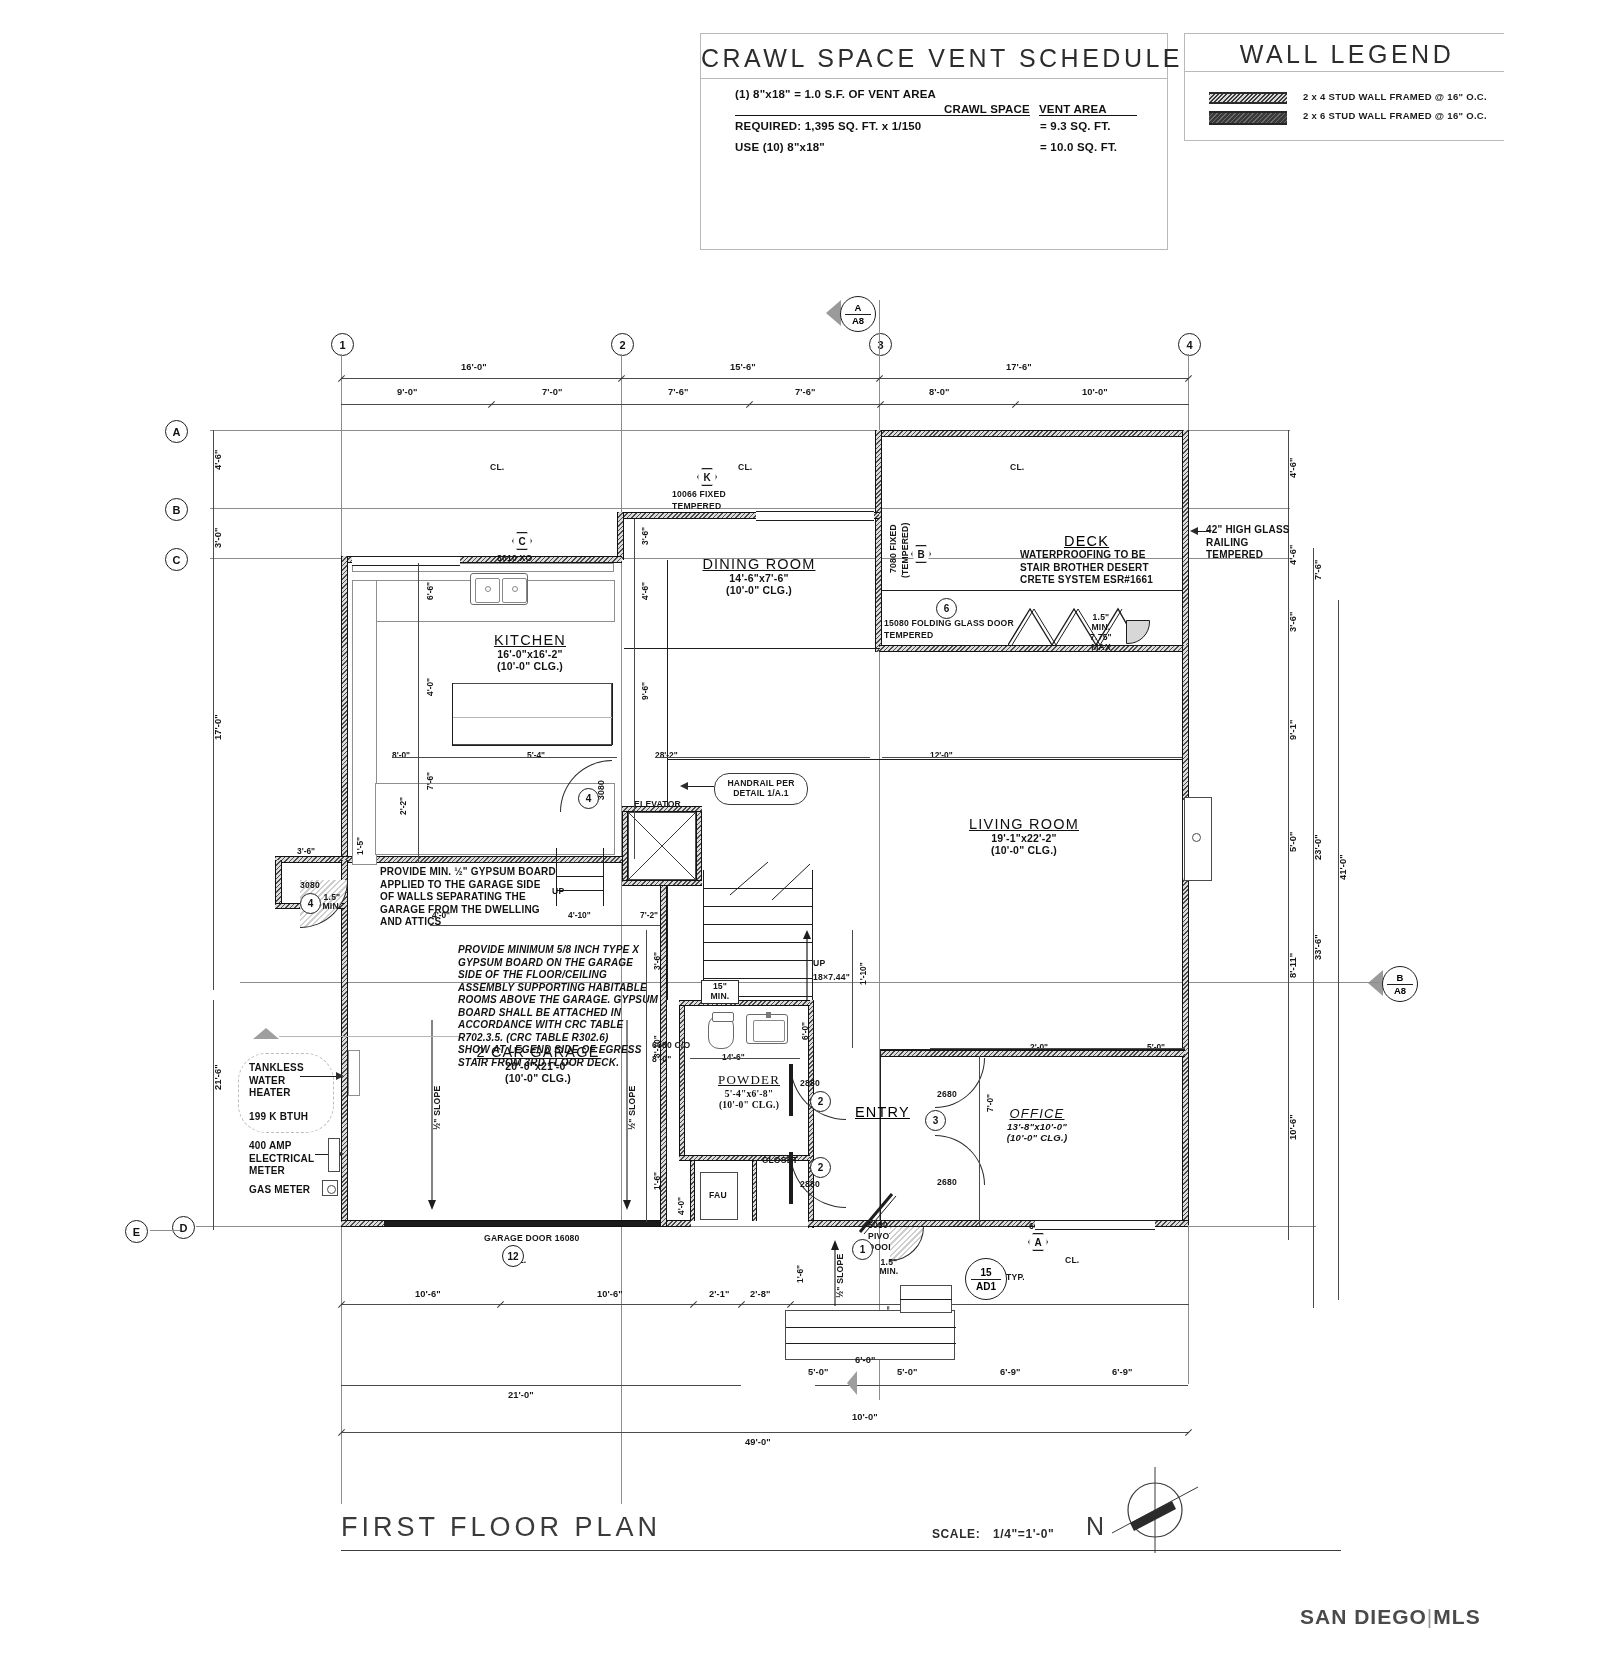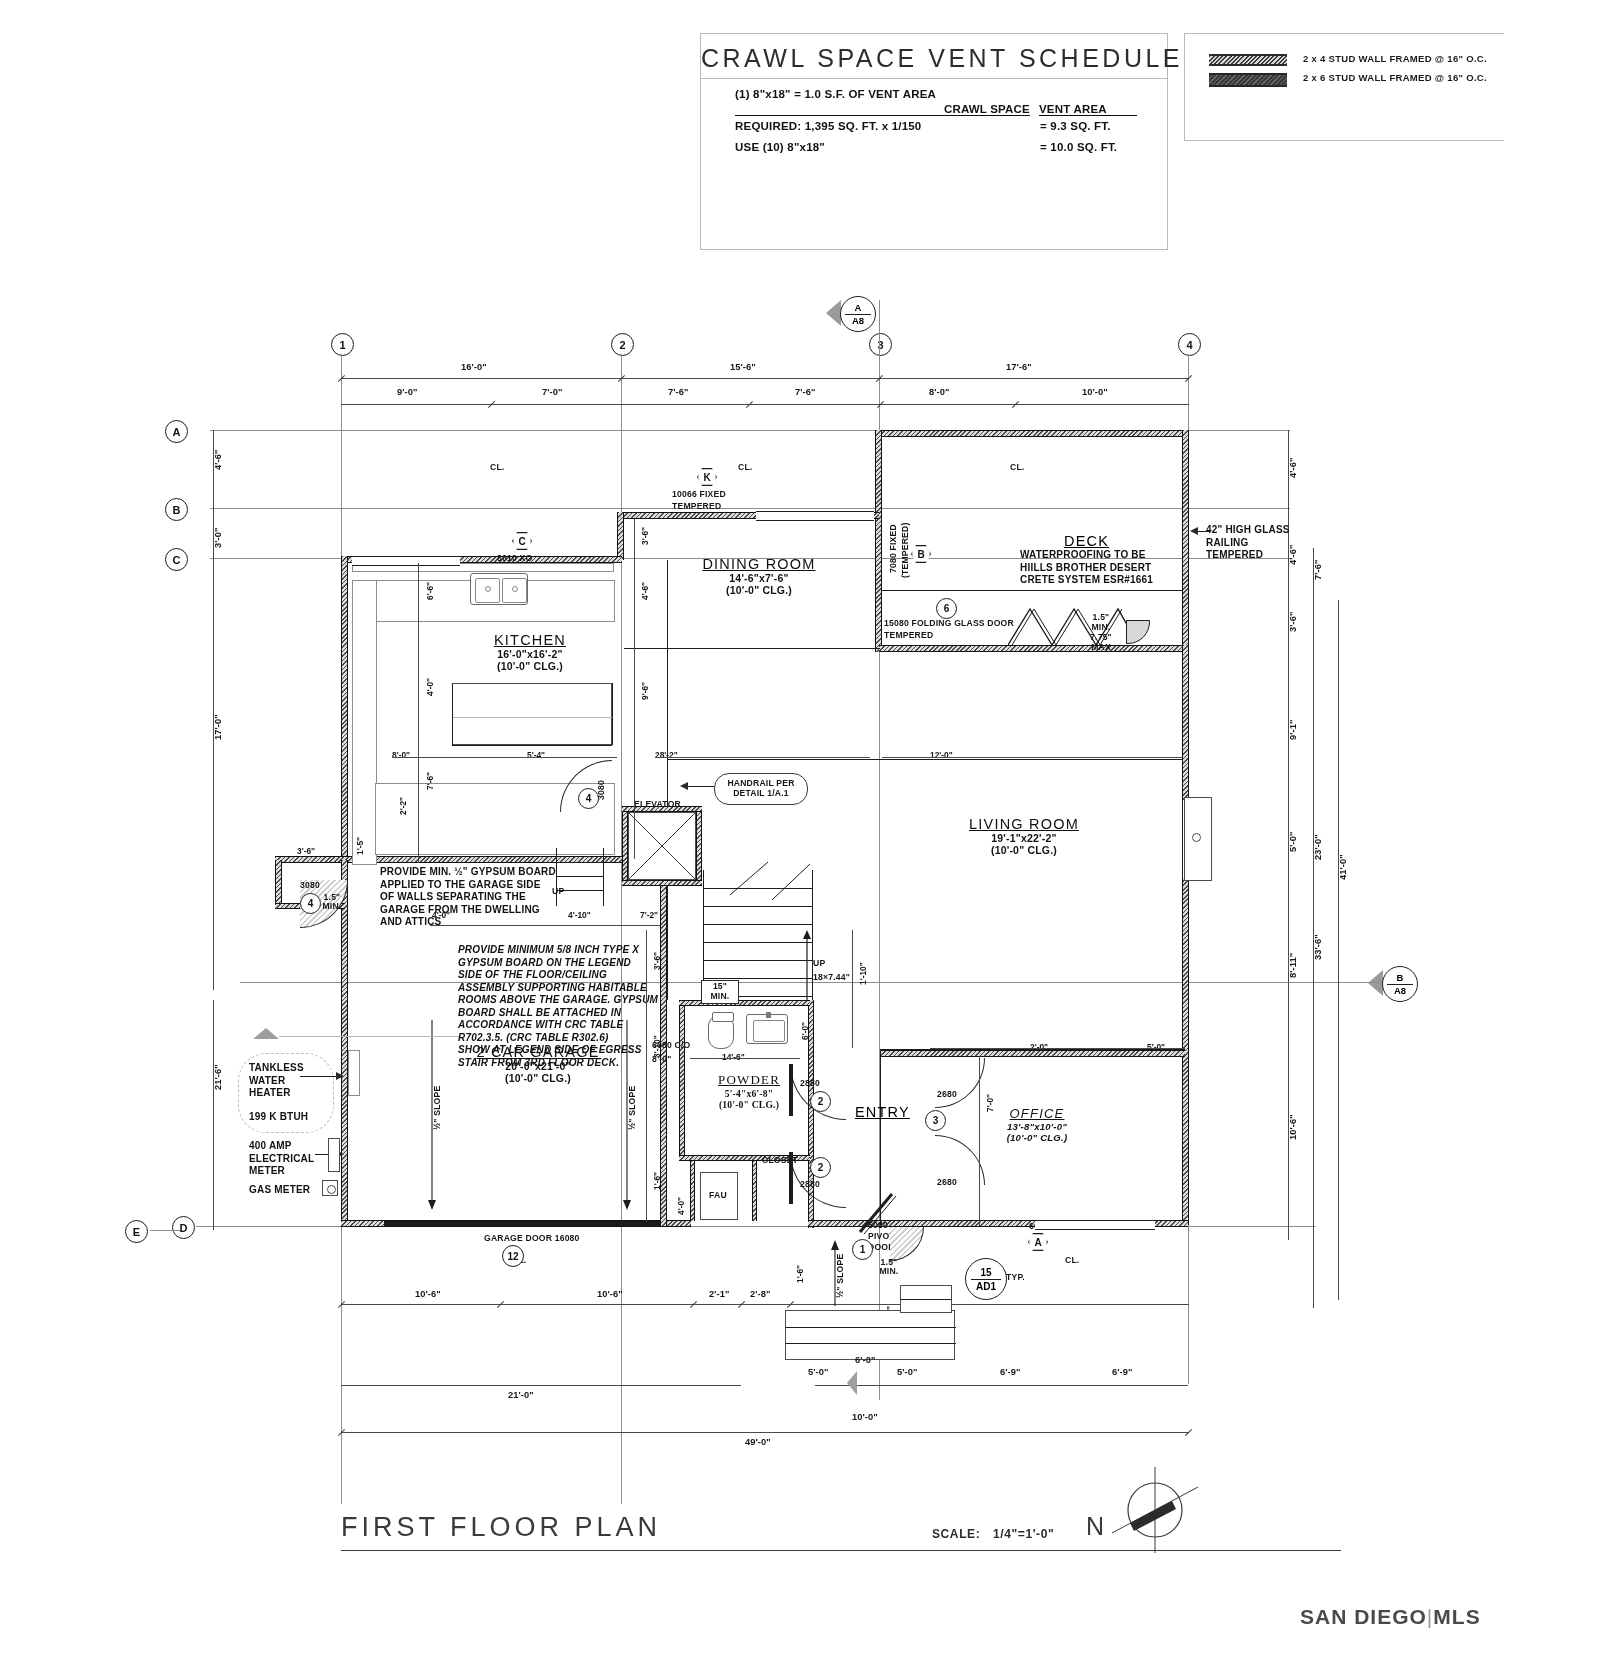--- a/index.html
+++ b/index.html
@@ -147,20 +147,23 @@
         <span class="abs nw" style="left:305px;top:2px;">= 9.3 SQ. FT.</span>
       </div>
       <div style="position:relative;height:23px;">
         <span class="abs nw" style="left:0;top:4px;">USE (10) 8"x18"</span>
         <span class="abs nw" style="left:305px;top:4px;">= 10.0 SQ. FT.</span>
       </div>
     </div>
   </div>
 
   <div class="abs boxwrap" style="left:1184px;top:33px;width:324px;height:106px;">
+    <div class="boxhead" style="height:37px;">
+      <div class="schedTitle abs nw" style="left:0;right:0;top:6px;text-align:center;">WALL  LEGEND</div>
+    </div>
     <div style="position:relative;height:67px;">
       <div class="abs sw24" style="left:24px;top:20px;width:78px;"></div>
       <div class="abs legtxt nw" style="left:118px;top:19px;">2 x 4 STUD WALL FRAMED @ 16" O.C.</div>
       <div class="abs sw26" style="left:24px;top:39px;width:78px;"></div>
       <div class="abs legtxt nw" style="left:118px;top:38px;">2 x 6 STUD WALL FRAMED @ 16" O.C.</div>
     </div>
   </div>
 
   <div class="abs" style="left:826px;top:293px;">
     <div style="position:relative;width:70px;height:40px;">
@@ -402,21 +405,21 @@
   </div>
   <div class="abs room" style="left:967px;top:1106px;width:140px;font-style:italic;">
     <div class="nm" style="font-size:13px;">OFFICE</div>
     <div class="dm" style="font-size:9.6px;">13'-8"x10'-0"</div>
     <div class="dm" style="font-size:9.6px;">(10'-0" CLG.)</div>
   </div>
 
   <div class="abs" style="left:1020px;top:533px;">
     <div class="nm ctr" style="font-size:14.5px;letter-spacing:1.2px;text-decoration:underline;font-weight:500;">DECK</div>
     <div class="note">WATERPROOFING TO BE</div>
-    <div class="note">HIILLS BROTHER DESERT</div>
+    <div class="note">STAIR BROTHER DESERT</div>
     <div class="note">CRETE SYSTEM ESR#1661</div>
   </div>
 
   <div class="abs nm" style="left:855px;top:1104px;font-size:14.5px;letter-spacing:1.2px;text-decoration:underline;font-weight:500;">ENTRY</div>
 
   <svg class="abs" style="left:1008px;top:605px;width:130px;height:42px;" viewBox="0 0 130 42">
     <polyline points="0,40 22,4 44,40 66,4 88,40 110,4 126,32" fill="none" stroke="#1d1d1d" stroke-width="1.4"></polyline>
     <polyline points="4,40 26,4 48,40 70,4 92,40 114,4" fill="none" stroke="#1d1d1d" stroke-width="1"></polyline>
   </svg>
   <div class="abs" style="left:1126px;top:620px;width:22px;height:22px;border:1.3px solid #1d1d1d;border-radius:0 0 22px 0;background:#d7d7d7;"></div>
@@ -640,21 +643,21 @@
 
   <div class="abs note" style="left:380px;top:866px;">
     <div>PROVIDE MIN. ½" GYPSUM BOARD</div>
     <div>APPLIED TO THE GARAGE SIDE</div>
     <div>OF WALLS SEPARATING THE</div>
     <div>GARAGE FROM THE DWELLING</div>
     <div>AND ATTICS</div>
   </div>
   <div class="abs note" style="left:458px;top:944px;font-style:italic;">
     <div>PROVIDE MINIMUM 5/8 INCH TYPE X</div>
-    <div>GYPSUM BOARD ON THE LEGEND</div>
+    <div>GYPSUM BOARD ON THE GARAGE</div>
     <div>SIDE OF THE FLOOR/CEILING</div>
     <div>ASSEMBLY SUPPORTING HABITABLE</div>
     <div>ROOMS ABOVE THE GARAGE. GYPSUM</div>
     <div>BOARD SHALL BE ATTACHED IN</div>
     <div>ACCORDANCE WITH CRC TABLE</div>
     <div>R702.3.5. (CRC TABLE R302.6)</div>
     <div>SHOW AT LEGEND SIDE OF EGRESS</div>
     <div>STAIR FROM 3RD FLOOR DECK.</div>
   </div>
 

